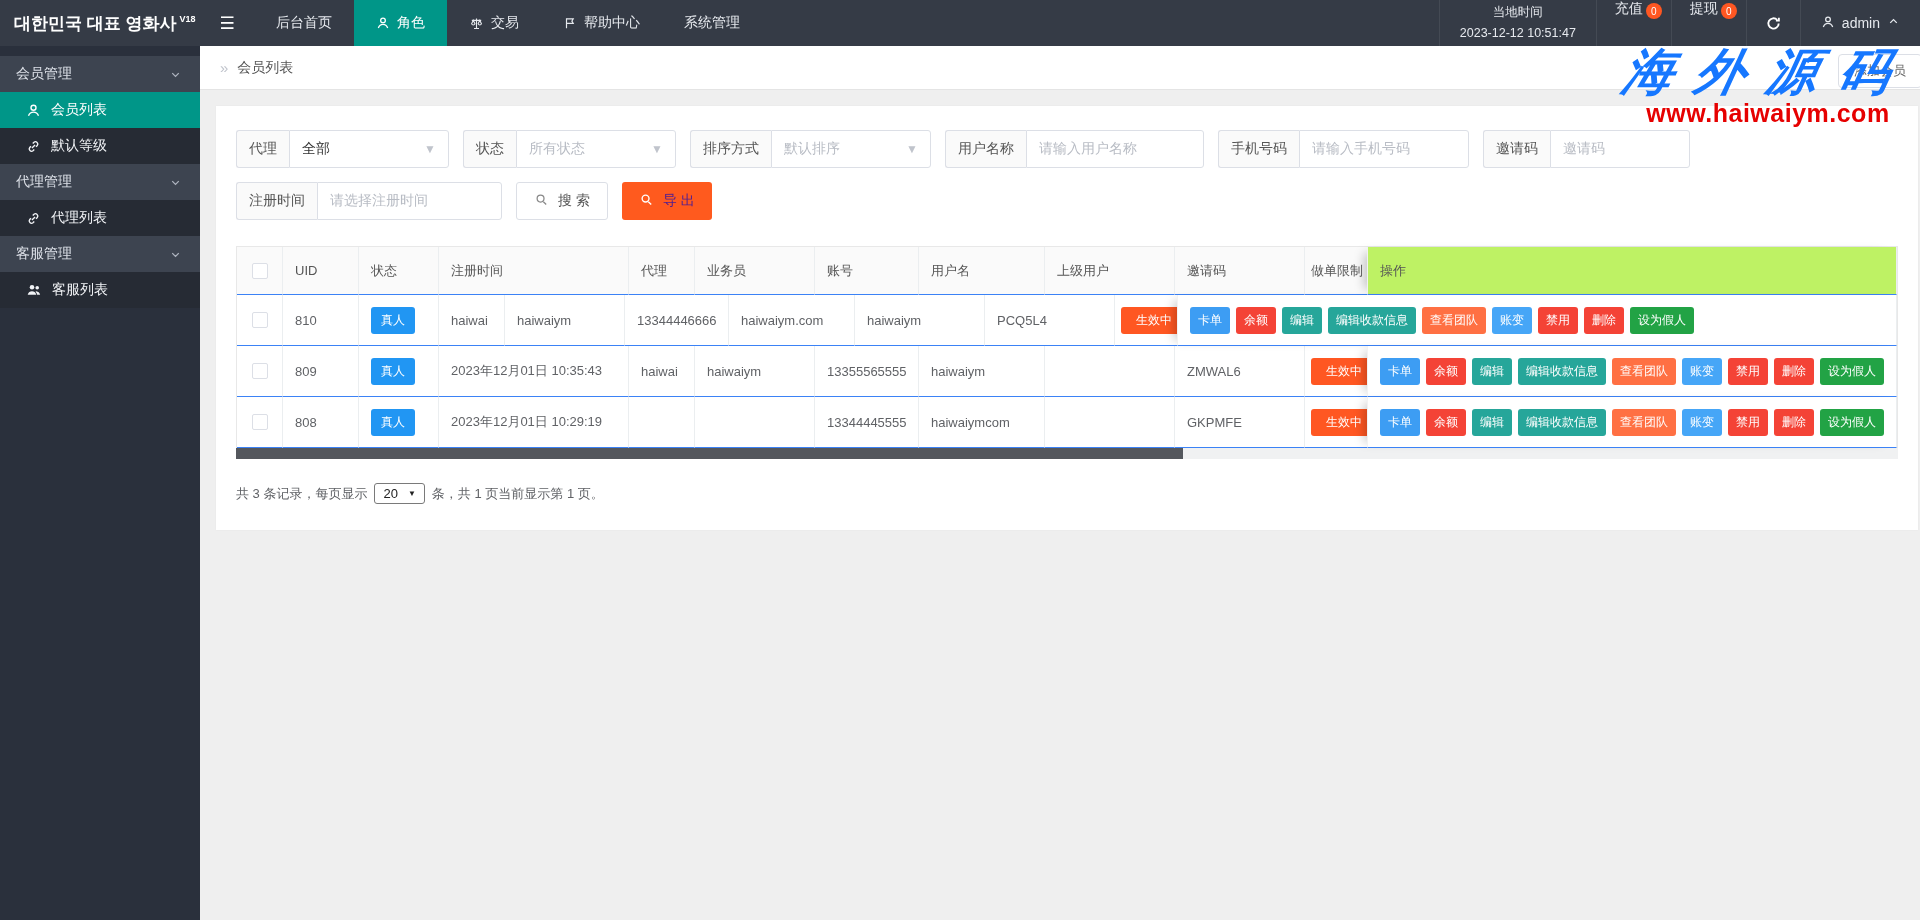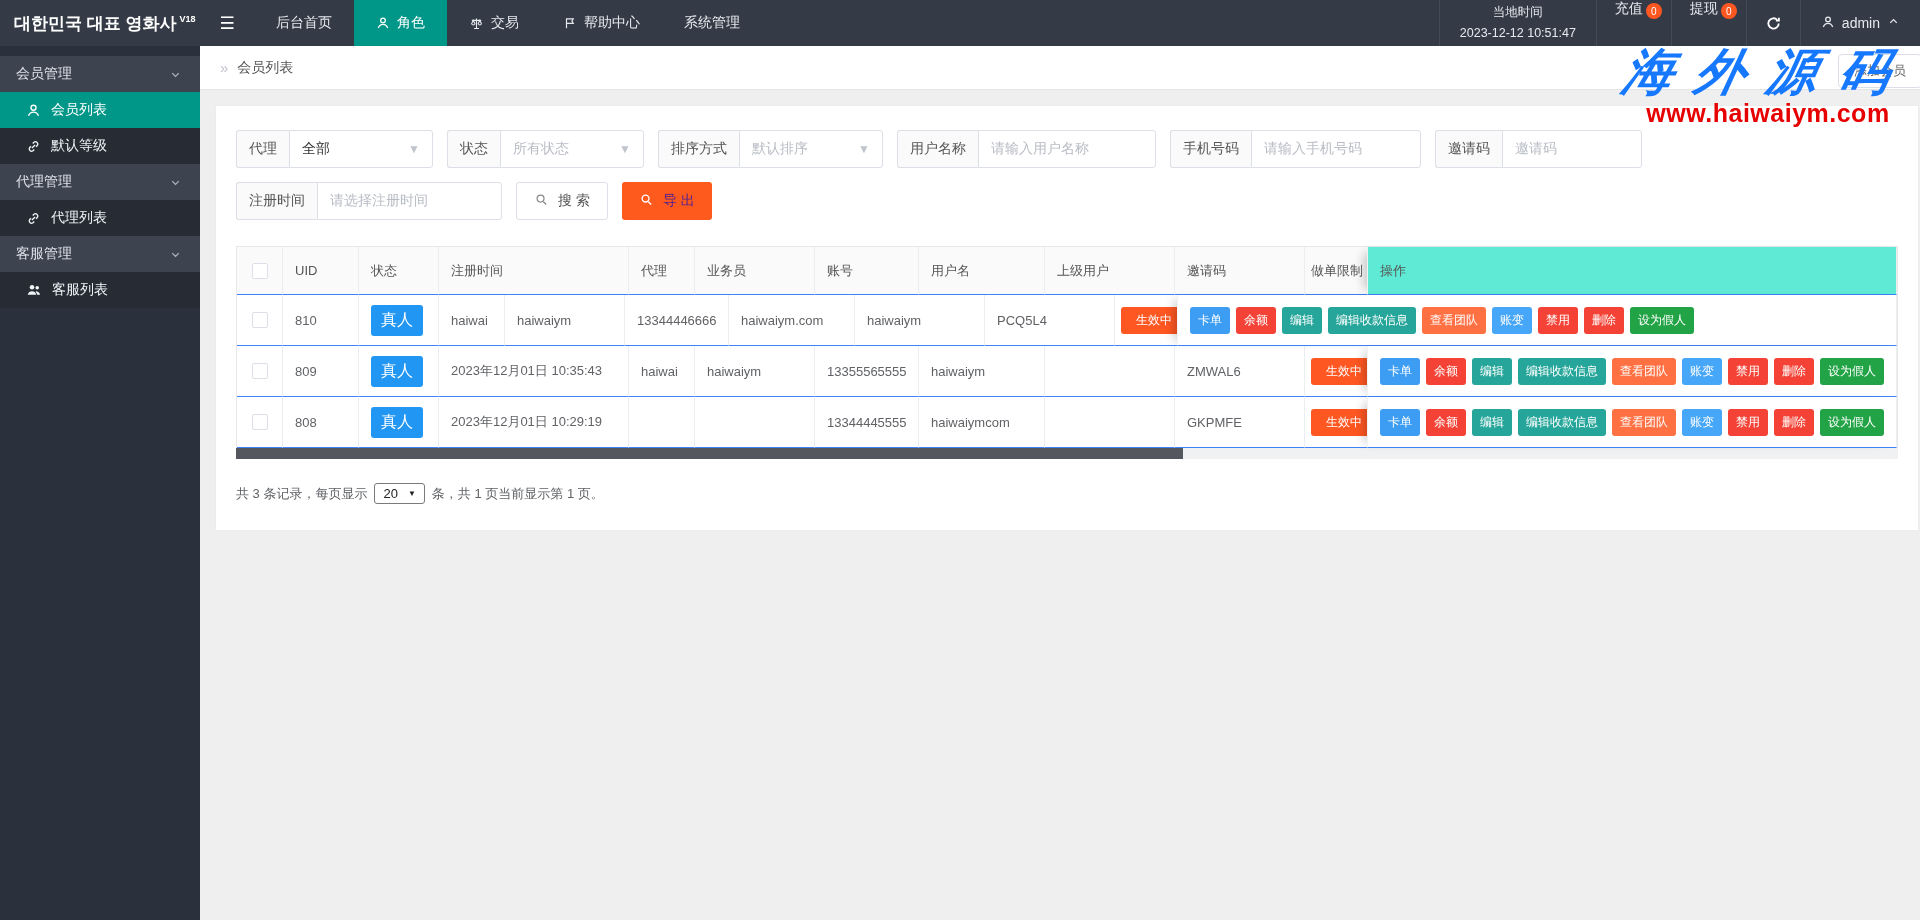--- a/index.html
+++ b/index.html
@@ -46,42 +46,42 @@
 
   
   .filter-row { display:flex; gap:14px; margin-bottom:14px; }
   .fgroup { display:flex; height:38px; }
   .flabel { background:#fafafa; border:1px solid #dcdfe6; border-right:none; padding:0 12px; display:flex; align-items:center; font-size:14px; color:#555; white-space:nowrap; border-radius:3px 0 0 3px; }
   .fselect, .finput { border:1px solid #dcdfe6; border-radius:0 3px 3px 0; display:flex; align-items:center; padding:0 12px; font-size:14px; background:#fff; }
   .fselect { justify-content:space-between; cursor:pointer; }
   .fselect .val { color:#333; }
   .fselect .ph, .finput { color:#b8bcc4; }
   .caret { color:#c0c4cc; font-size:12px; margin-left:10px; }
-  .w-sel { width:144px; } .w-un { width:178px; } .w-ph { width:170px; } .w-iv { width:140px; } .w-rt { width:185px; }
+  .w-sel { width:160px; } .w-un { width:178px; } .w-ph { width:170px; } .w-iv { width:140px; } .w-rt { width:185px; }
   .btn-search { height:38px; padding:0 17px; background:#fff; border:1px solid #dcdfe6; border-radius:3px; display:flex; align-items:center; gap:9px; font-size:14px; color:#555; cursor:pointer; }
   .btn-export { height:38px; padding:0 17px; border:none; border-radius:3px; display:flex; align-items:center; gap:9px; font-size:14px; color:#4c1d95; cursor:pointer; }
 
   
   .tablewrap { margin-top:26px; border:1px solid #e8e8e8; border-bottom:none; }
   .thead, .trow { display:flex; }
   .thead { background:#fafafa; height:48px; }
   .trow { height:51px; background:#fff; }
   .cell { border-right:1px solid #ebeef0; border-bottom:1px solid #3b82f6; display:flex; align-items:center; padding:0 12px; font-size:13px; color:#606266; overflow:hidden; white-space:nowrap; flex-shrink:0; }
   .thead .cell { color:#555; }
   .c-check { width:46px; justify-content:center; padding:0; }
   .c-uid { width:76px; } .c-status { width:80px; } .c-reg { width:190px; }
   .c-agent { width:66px; } .c-sales { width:120px; } .c-acct { width:104px; }
   .c-user { width:126px; } .c-parent { width:130px; } .c-invite { width:130px; }
   .c-limit { width:62px; padding:0 0 0 6px; border-right:none; }
   .c-actions { flex:1; gap:6px; background:#fff; box-shadow:-9px 0 10px -6px rgba(0,0,0,0.22); position:relative; z-index:2; border-left:1px solid #f2f2f2; }
-  .thead .c-actions { background:#5eead4; }
+  .thead .c-actions { background:#bef264; }
   .checkbox { width:16px; height:16px; border:1px solid #dcdfe6; border-radius:2px; background:#fff; cursor:pointer; }
   .abtn { color:#fff; font-size:12px; padding:5px 8px; border-radius:3px; white-space:nowrap; cursor:pointer; flex-shrink:0; }
   .limit-btn { min-width:66px; text-align:center; }
-  .badge-status { color:#fff; font-size:16px; padding:5px 10px; border-radius:3px; cursor:default; }
+  .badge-status { color:#fff; font-size:12px; padding:5px 10px; border-radius:3px; cursor:default; }
 
   .hscroll { height:11px; background:#f0f1f2; position:relative; }
   .hthumb { position:absolute; left:0; top:0; height:100%; width:57%; background:#54575d; cursor:pointer; }
 
   .pagination { margin-top:24px; font-size:13px; color:#606266; display:flex; align-items:center; gap:7px; }
   .psel { border:1px solid #7a7a7a; border-radius:3px; padding:2px 8px; display:inline-flex; align-items:center; gap:10px; font-size:13px; color:#222; background:#fff; cursor:pointer; }
   .psel .pc { font-size:8px; color:#222; }
 </style>
 </head>
 <body>

